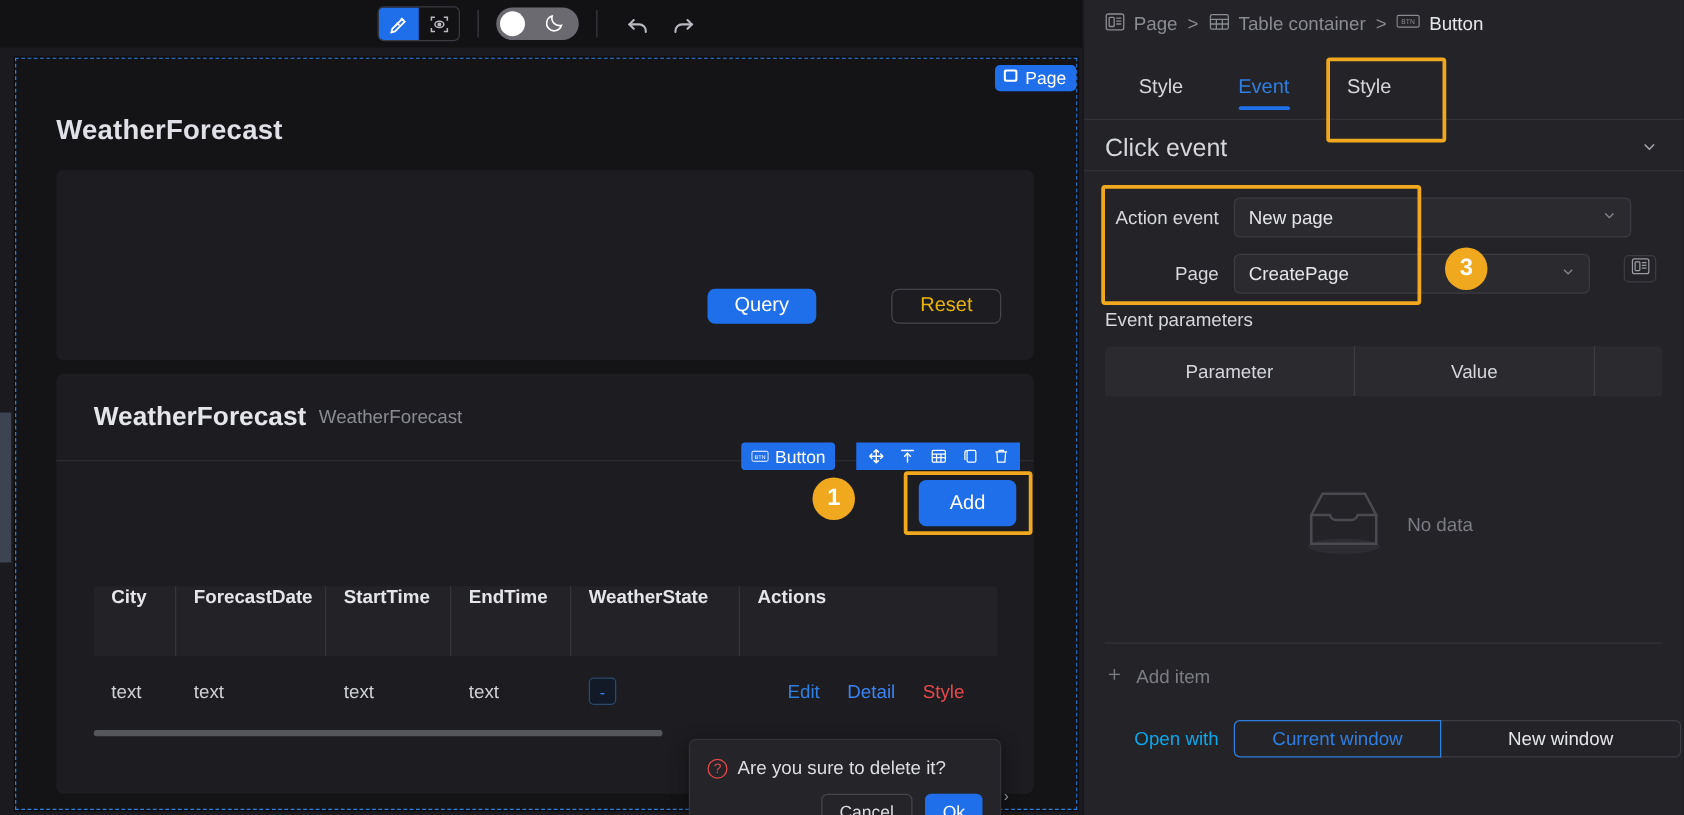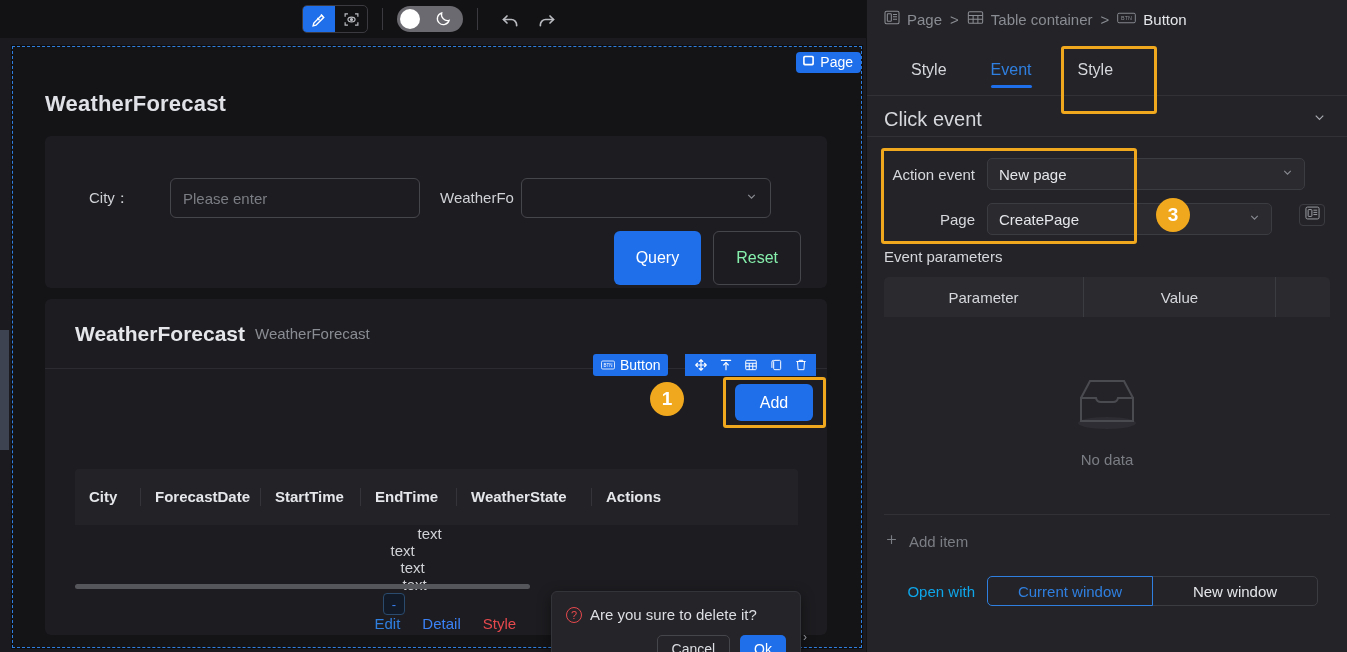--- a/index.html
+++ b/index.html
@@ -77,26 +77,27 @@
   }
   .txt-input::placeholder { color: #7b7d84; }
   .sel-input {
     position: absolute; height: 40px; border: 1px solid #45454c; border-radius: 6px;
     background: #1d1d21; color: #cfd1d6; font-size: 15px;
     display: flex; align-items: center; padding: 0 12px; cursor: pointer;
   }
   .sel-chev { position: absolute; right: 12px; color: #8a8c93; font-size: 13px; }
   #btn-row { position: absolute; right: 26px; top: 95px; display: flex; gap: 12px; }
   .btn {
-    height: 54px; padding: 0 22px; border-radius: 6px; font-size: 16px;
+    height: 28px; padding: 0 22px; border-radius: 6px; font-size: 16px;
     display: flex; align-items: center; justify-content: center; cursor: pointer;
     font-family: "Liberation Sans", sans-serif;
+    margin-left: 48px;
   }
   .btn-primary { background: #1f6feb; color: #fff; border: none; }
-  .btn-ghost { background: transparent; color: #86efac; border: 1px solid #45454c; }
+  .btn-ghost { background: transparent; color: #eab308; border: 1px solid #45454c; }
 
   
   #table-card {
     position: absolute; left: 32px; top: 252px; width: 782px; height: 336px;
     background: #1d1d21; border-radius: 6px; overflow: visible;
   }
   #table-head {
     position: absolute; left: 0; top: 0; width: 100%; height: 70px;
     border-bottom: 1px solid #2b2b31;
     display: flex; align-items: center; padding-left: 30px;
@@ -126,29 +127,29 @@
   }
   .marker {
     position: absolute; width: 34px; height: 34px; border-radius: 50%;
     background: #f0a81e; color: #fff; font-size: 19px; font-weight: bold;
     display: flex; align-items: center; justify-content: center; z-index: 7;
   }
 
   
   #data-table { position: absolute; left: 30px; top: 170px; width: 723px; }
   #dt-head {
-    display: flex; align-items: center; height: 56px; background: #232327;
+    display: flex; height: 56px; background: #232327;
     border-radius: 4px 4px 0 0;
   }
   #dt-head .th {
     font-size: 15px; font-weight: bold; color: #e4e6ea;
     padding: 0 14px; border-right: 1px solid #34343a; line-height: 18px;
   }
   #dt-head .th:last-child { border-right: none; }
-  #dt-row { display: flex; align-items: center; height: 56px; flex-direction: column; }
+  #dt-row { display: flex; align-items: center; height: 56px; }
   #dt-row .td { font-size: 15px; color: #cfd1d6; padding: 0 14px; }
   .tag-dash {
     display: inline-flex; align-items: center; justify-content: center;
     width: 22px; height: 22px; background: #111a26; border: 1px solid #2a4a6e;
     border-radius: 4px; color: #3b82f6; font-size: 13px;
   }
   .act-link { font-size: 15px; cursor: pointer; margin-right: 22px; }
   .act-edit { color: #2f7fe0; }
   .act-detail { color: #3b82f6; }
   .act-delete { color: #e5484d; }
@@ -243,21 +244,21 @@
   #pp-label { position: absolute; left: 17px; top: 248px; font-size: 15px; color: #d5d7dc; }
   #pp-table {
     position: absolute; left: 17px; top: 277px; width: 446px; height: 40px;
     background: #2a2a2f; border-radius: 5px 5px 0 0; display: flex; 
   }
   .pp-th { font-size: 15px; color: #d5d7dc; height: 40px; display: flex; align-items: center;
            justify-content: center; border-right: 1px solid #3b3b42; }
   .pp-th:last-child { border-right: none; }
   #empty-wrap {
     position: absolute; left: 17px; top: 340px; width: 446px; height: 160px;
-    display: flex; flex-direction: column; align-items: center; justify-content: center; gap: 12px;
+    display: flex; flex-direction: row; align-items: center; justify-content: center; gap: 12px;
   }
   #empty-text { font-size: 15px; color: #7b7d84; }
   #add-item {
     position: absolute; left: 17px; top: 532px; display: flex; align-items: center; gap: 10px;
     font-size: 15px; color: #7b7d84; cursor: pointer;
   }
   #divider { position: absolute; left: 17px; top: 514px; width: 446px; height: 1px; background: #313136; }
   #open-with-row { position: absolute; left: 0; top: 576px; width: 100%; height: 30px;
                    display: flex; align-items: center; }
   #ow-label { width: 120px; text-align: right; padding-right: 12px; font-size: 15px; color: #0ea5e9; }
@@ -328,33 +329,20 @@
             <rect x="2" y="3" width="20" height="18" rx="3"></rect>
             <rect x="5" y="6" width="14" height="12" rx="1.5" fill="#1f6feb"></rect>
           </svg>
         </span>
         <span>Page</span>
       </div>
 
       <div id="canvas-title">WeatherForecast</div>
 
       <div id="search-card">
-        <div id="search-row">
-          <span class="field-label" style="left:44px;">City：</span>
-          <input class="txt-input" style="left: 125px; width: 250px;" placeholder="Please enter">
-          <span class="field-label" style="left:395px;">WeatherFo</span>
-          <div class="sel-input" style="left:476px; width:250px;">
-            <span></span>
-            <span class="sel-chev">
-              <svg width="13" height="13" viewBox="0 0 24 24" fill="none" stroke="currentColor" stroke-width="2.2">
-                  <path d="M6 9l6 6 6-6"></path>
-                </svg>
-            </span>
-          </div>
-        </div>
         <div id="btn-row">
           <div class="btn btn-primary">Query</div>
           <div class="btn btn-ghost">Reset</div>
         </div>
       </div>
 
       <div id="table-card">
         <div id="table-head">
           <span id="tbl-title">WeatherForecast</span>
           <span id="tbl-sub">WeatherForecast</span>
@@ -561,16 +549,16 @@
         <svg width="15" height="15" viewBox="0 0 24 24" fill="none" stroke="currentColor" stroke-width="1.8">
             <path d="M12 5v14M5 12h14"></path>
           </svg>
       </span>
       <span>Add item</span>
     </div>
 
     <div id="open-with-row">
       <div id="ow-label">Open with</div>
       <div class="seg on" style="width:166px;">Current window</div>
-      <div class="seg off" style="width:166px;">New window</div>
+      <div class="seg off" style="width:193px;">New window</div>
     </div>
   </div>
 </div>
 
 </body></html>

